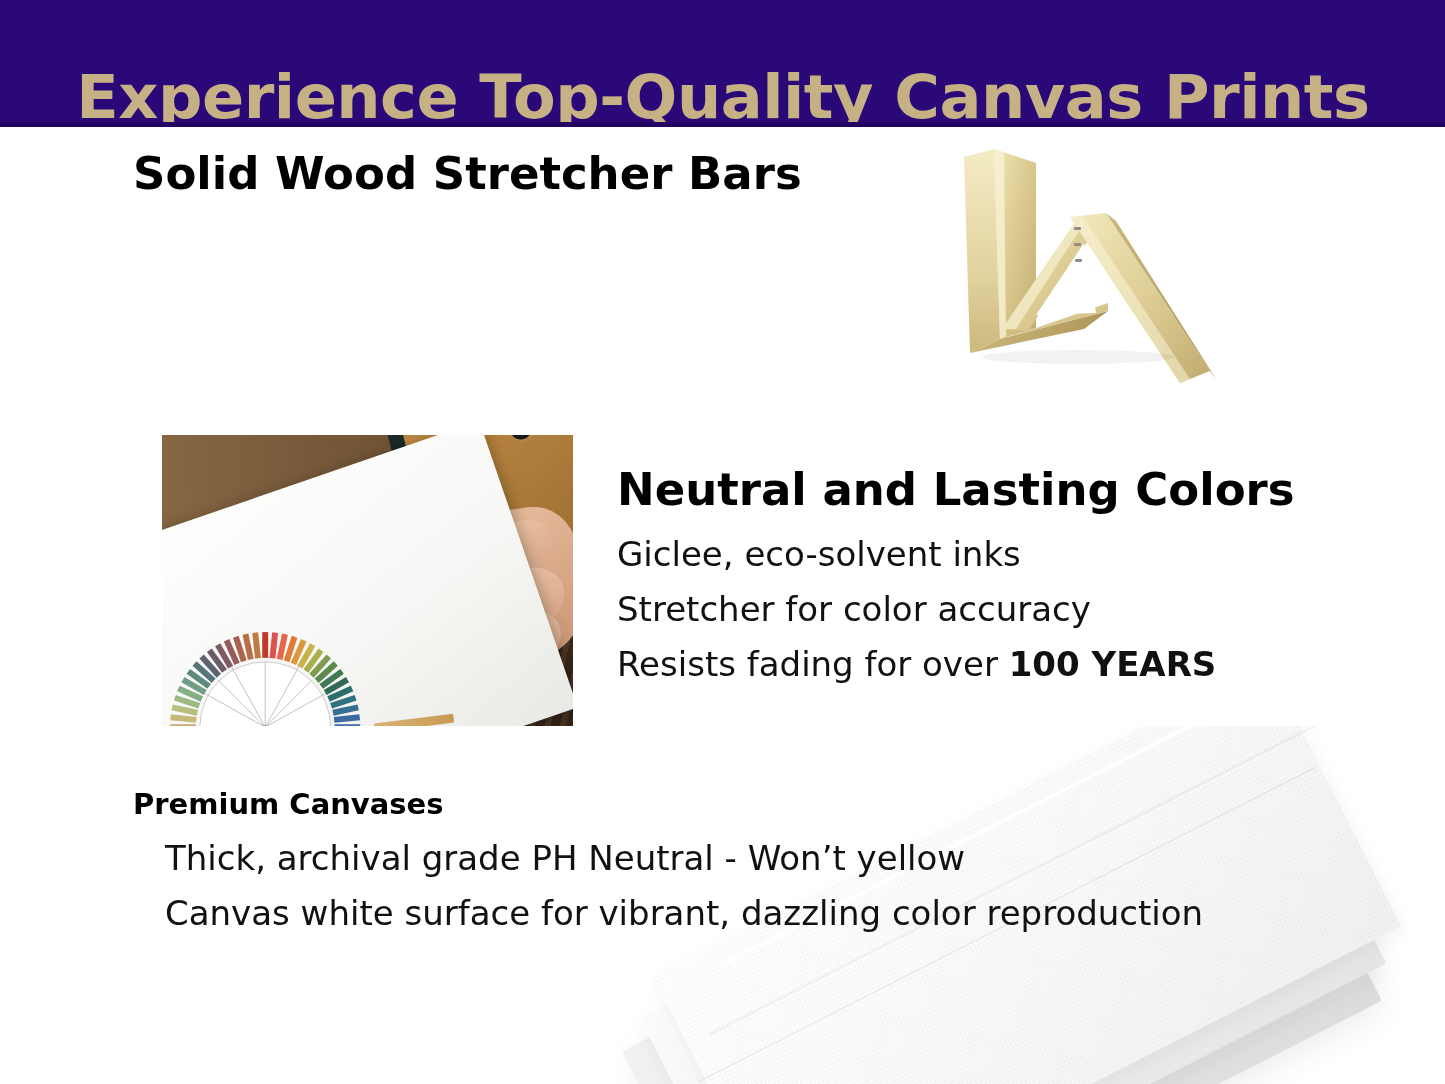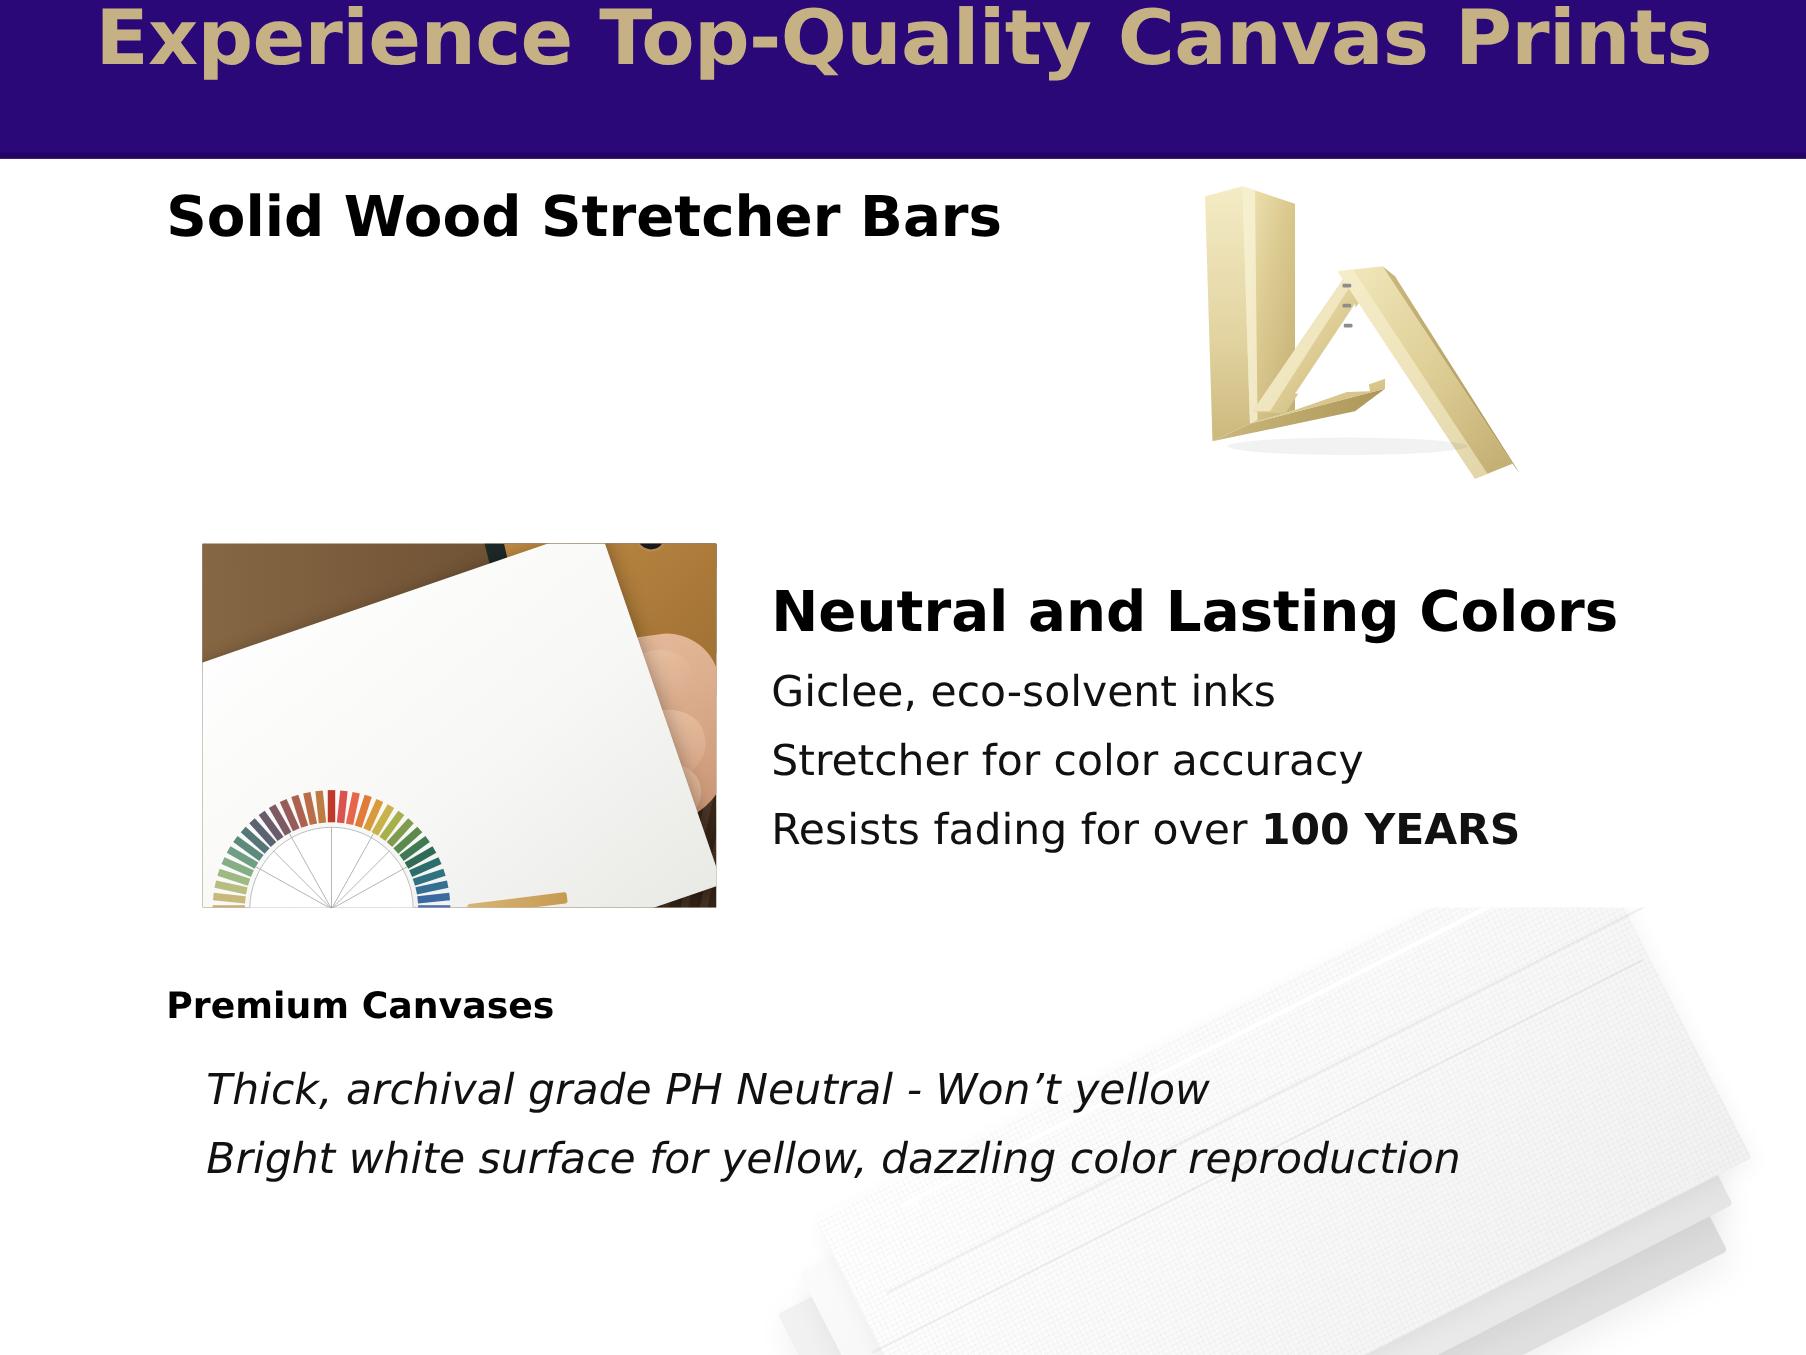--- a/index.html
+++ b/index.html
@@ -7,21 +7,21 @@
   body {
     width:1445px; height:1084px;
     font-family:"Liberation Sans", sans-serif;
     position:relative; overflow:hidden;
   }
 
   
   .header-bar{
     position:absolute; left:0; top:0; width:1445px; height:127px;
     background:#2B0878;
-    display:flex; align-items:flex-start; justify-content:center;
+    display:flex; align-items:flex-end; justify-content:center;
     overflow:hidden;
   }
   .header-bar::after{
     content:""; position:absolute; left:0; bottom:0; width:100%; height:5px;
     background:#240463;
   }
   .header-title{
     font-family:"DejaVu Sans", sans-serif;
     font-size:61px; font-weight:700; letter-spacing:-0.5px;
     color:#C5B184; white-space:nowrap; line-height:1;
@@ -49,21 +49,21 @@
 
   
   #sec-colors{ left:617px; top:466px; }
   #sec-colors .sec-head{ font-size:45px; }
   #sec-colors .lines{ margin-top:14px; }
   #sec-colors .sec-line{ font-size:34px; line-height:55px; }
 
   
   #sec-canvas{ left:133px; top:789px; }
   #sec-canvas .sec-head{ font-size:29px; }
-  #sec-canvas .lines{ margin-left:32px; margin-top:26px;font-style:italic; }
+  #sec-canvas .lines{ margin-left:32px; margin-top:12px; }
   #sec-canvas .sec-line{ font-size:34px; line-height:55px; }
 
   
   .wood-art{
     position:absolute; left:958px; top:143px; width:266px; height:258px;
   }
   .wood-art svg{ display:block; width:100%; height:100%; }
 
   
   .photo-colorwheel{
@@ -372,15 +372,15 @@
   <div class="cs-texture"></div>
   <div class="cs-highlight"></div>
   <div class="cs-seam"></div>
   <div class="cs-seam2"></div>
 </div>
 
 <div class="section" id="sec-canvas">
   <div class="sec-head">Premium Canvases</div>
   <div class="lines">
     <div class="sec-line">Thick, archival grade PH Neutral - Won’t yellow</div>
-    <div class="sec-line">Bright white surface for yellow, dazzling color reproduction</div>
+    <div class="sec-line">Canvas white surface for vibrant, dazzling color reproduction</div>
   </div>
 </div>
 
 </body></html>

